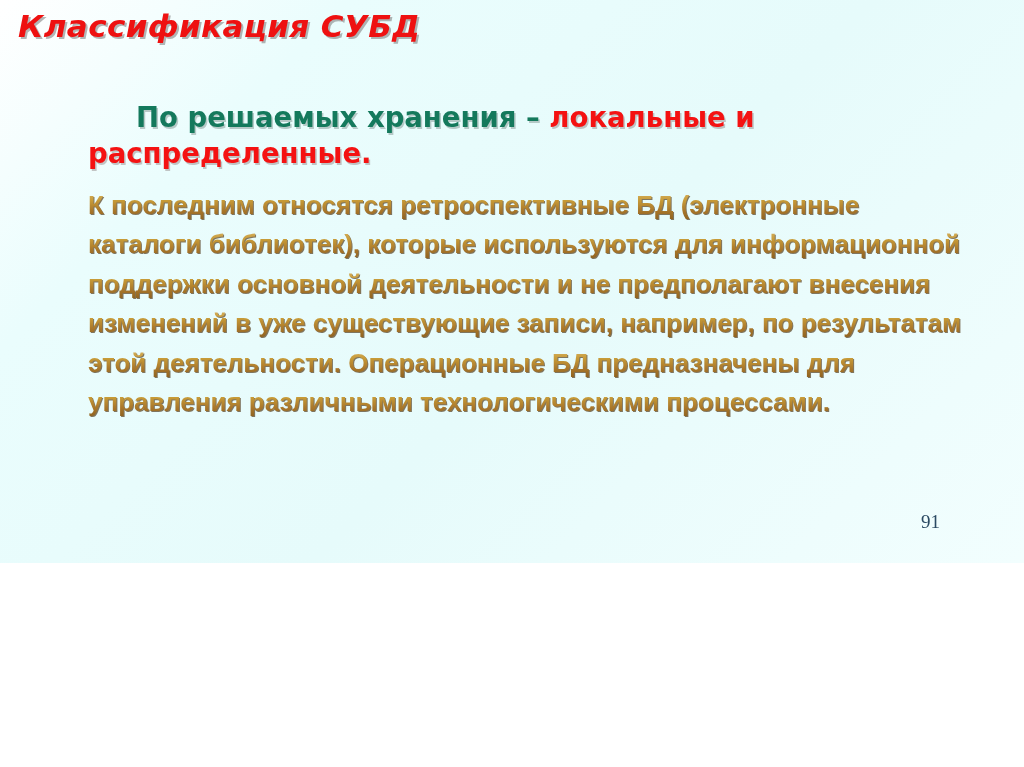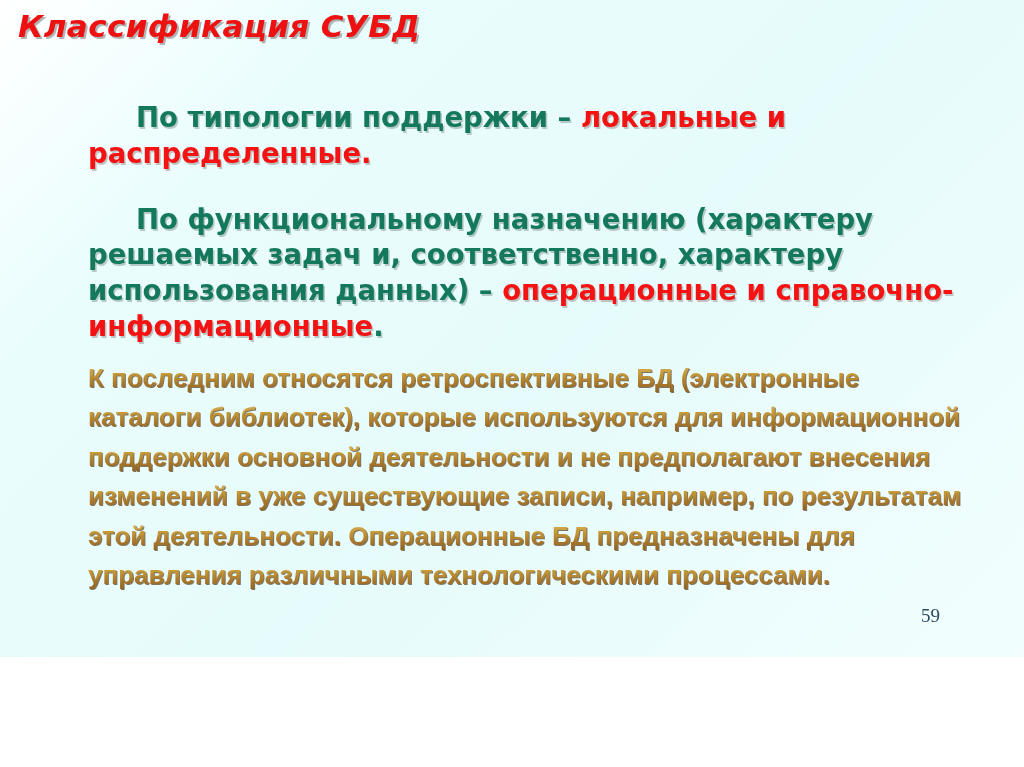--- a/index.html
+++ b/index.html
@@ -4,21 +4,21 @@
 <style>
   html, body {
     margin: 0;
     padding: 0;
     background: #ffffff;
   }
 
   #slide {
     position: relative;
     width: 1024px;
-    height: 657px;
+    height: 563px;
     overflow: hidden;
     background: linear-gradient(135deg, #ffffff 0%, #eafdfd 22%, #e6fbfb 55%, #f2fefe 100%);
     font-family: "DejaVu Sans", sans-serif;
     -webkit-font-smoothing: antialiased;
   }
 
   
   #title-area {
     position: absolute;
     left: 18px;
@@ -102,23 +102,22 @@
 <body>
 
 <div id="slide">
 
   <div id="title-area">
     <div id="slide-title">Классификация СУБД</div>
   </div>
 
   <div id="body-area">
 
-    <p class="para p1"><span class="t-green">По типологии поддержки – </span><span class="t-red">локальные и распределенные.</span></p>
+    <p class="para p1"><span class="t-green">По решаемых хранения – </span><span class="t-red">локальные и распределенные.</span></p>
 
-    <p class="para p2"><span class="t-green">По функциональному назначению (характеру решаемых задач и, соответственно, характеру использования данных) – </span><span class="t-red">операционные и справочно-информационные</span><span class="t-green">.</span></p>
 
     <p class="para p3"><span class="t-gold">К последним относятся ретроспективные БД (электронные каталоги библиотек), которые используются для информационной поддержки основной деятельности и не предполагают внесения изменений в уже существующие записи, например, по результатам этой деятельности. Операционные БД предназначены для управления различными технологическими процессами.</span></p>
 
   </div>
 
-  <div id="slide-number">59</div>
+  <div id="slide-number">91</div>
 
 </div>
 
 </body></html>

